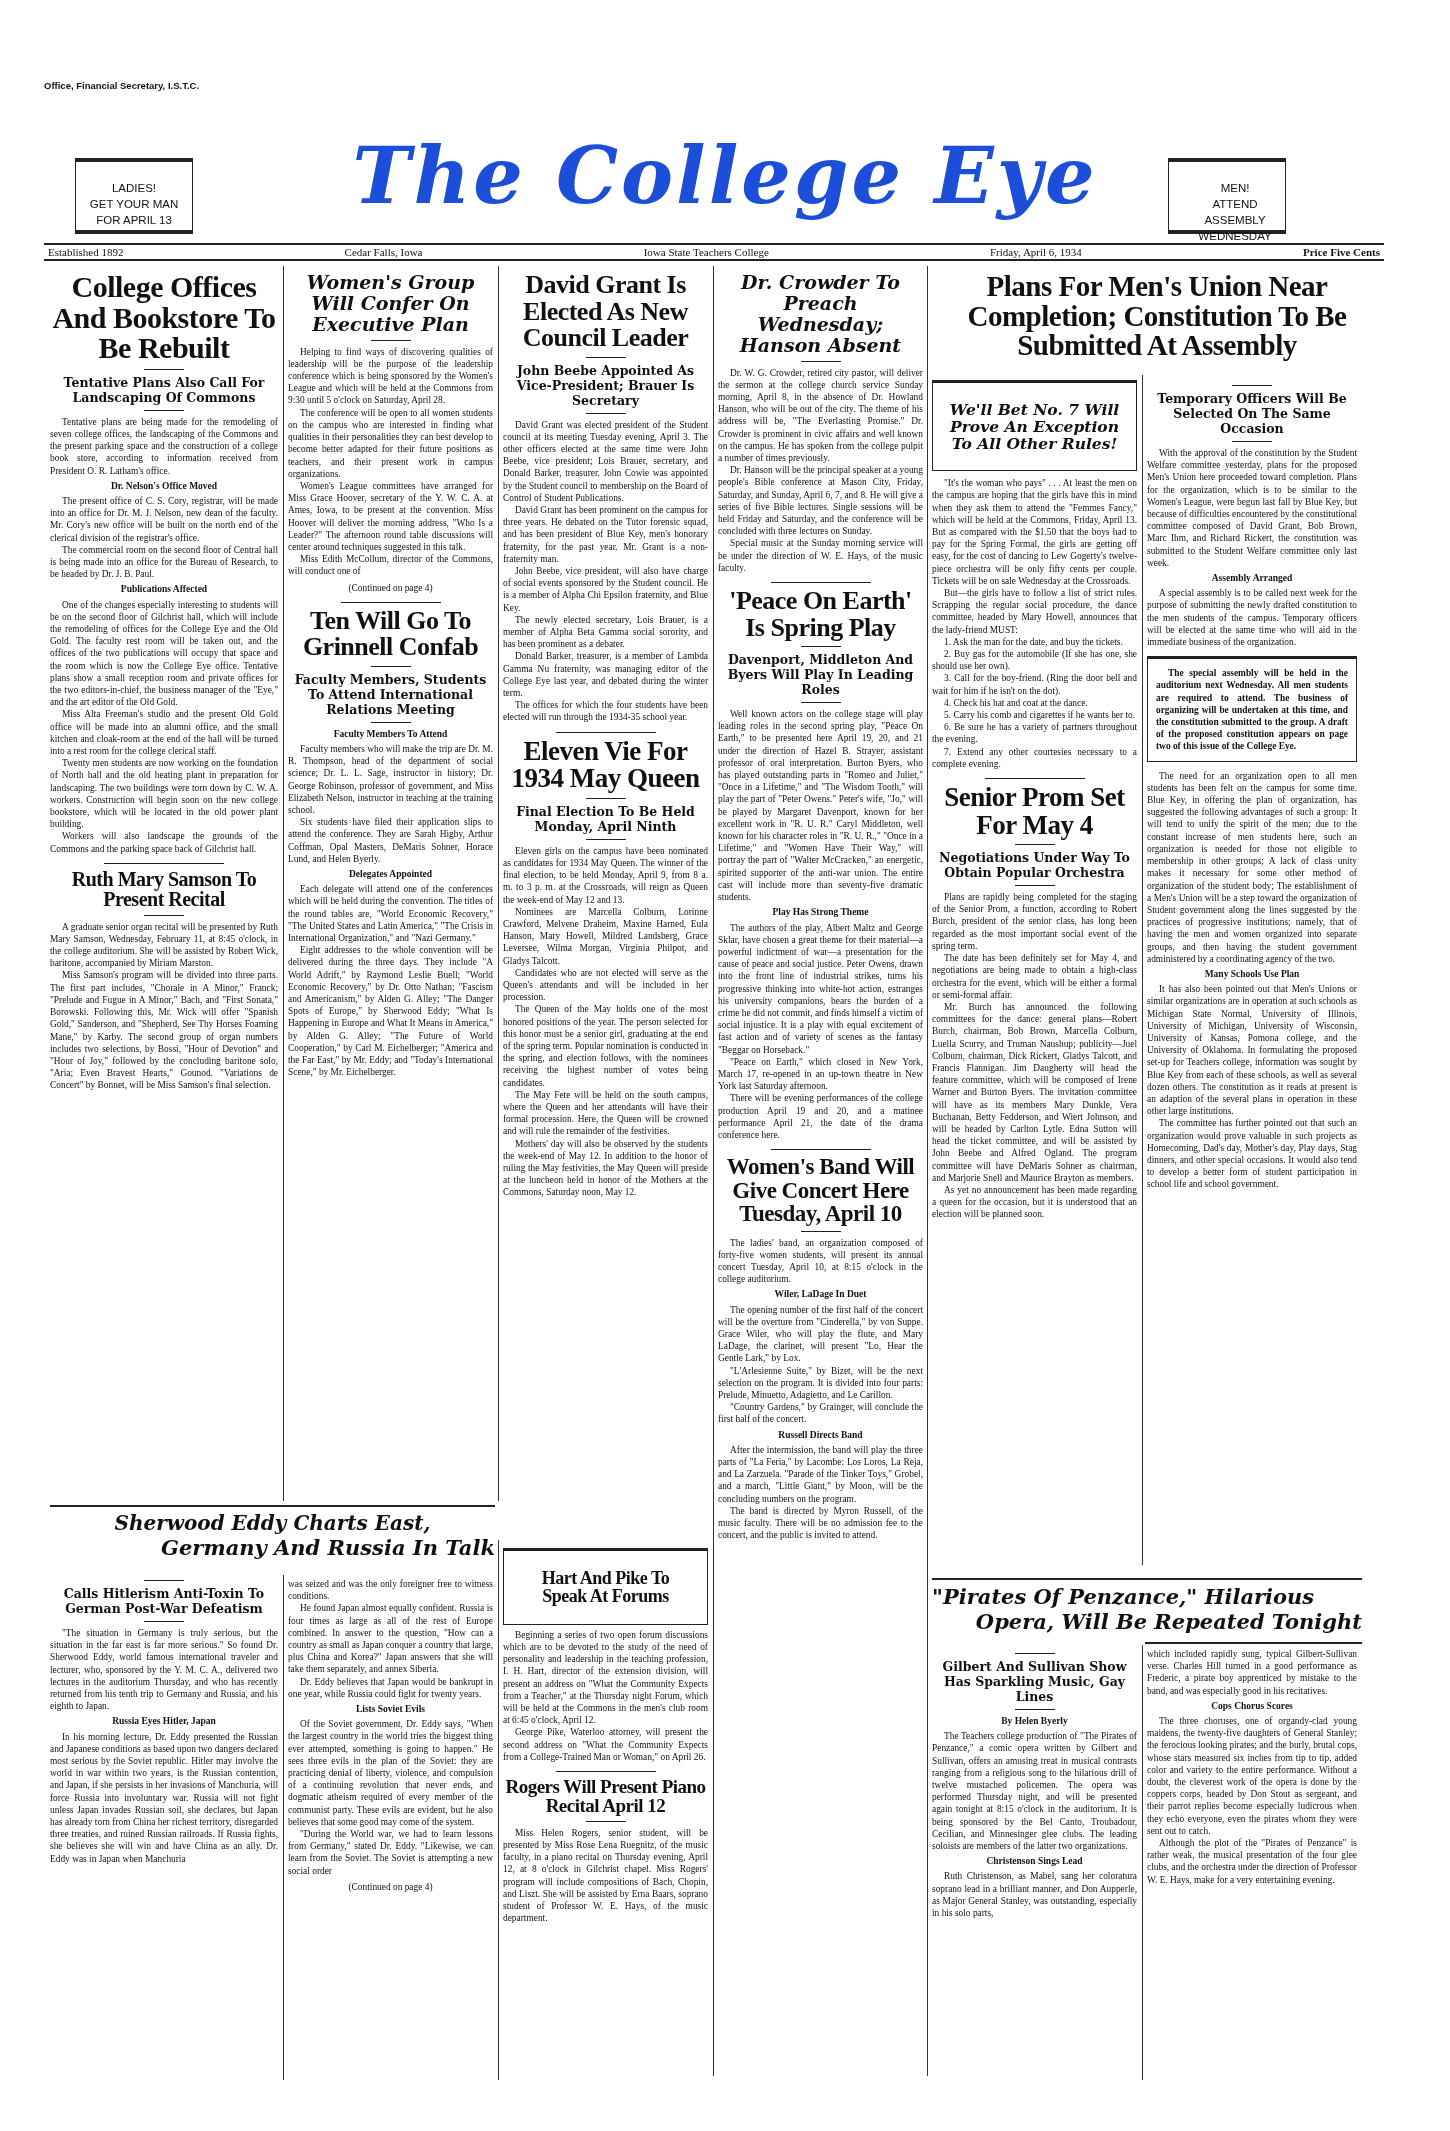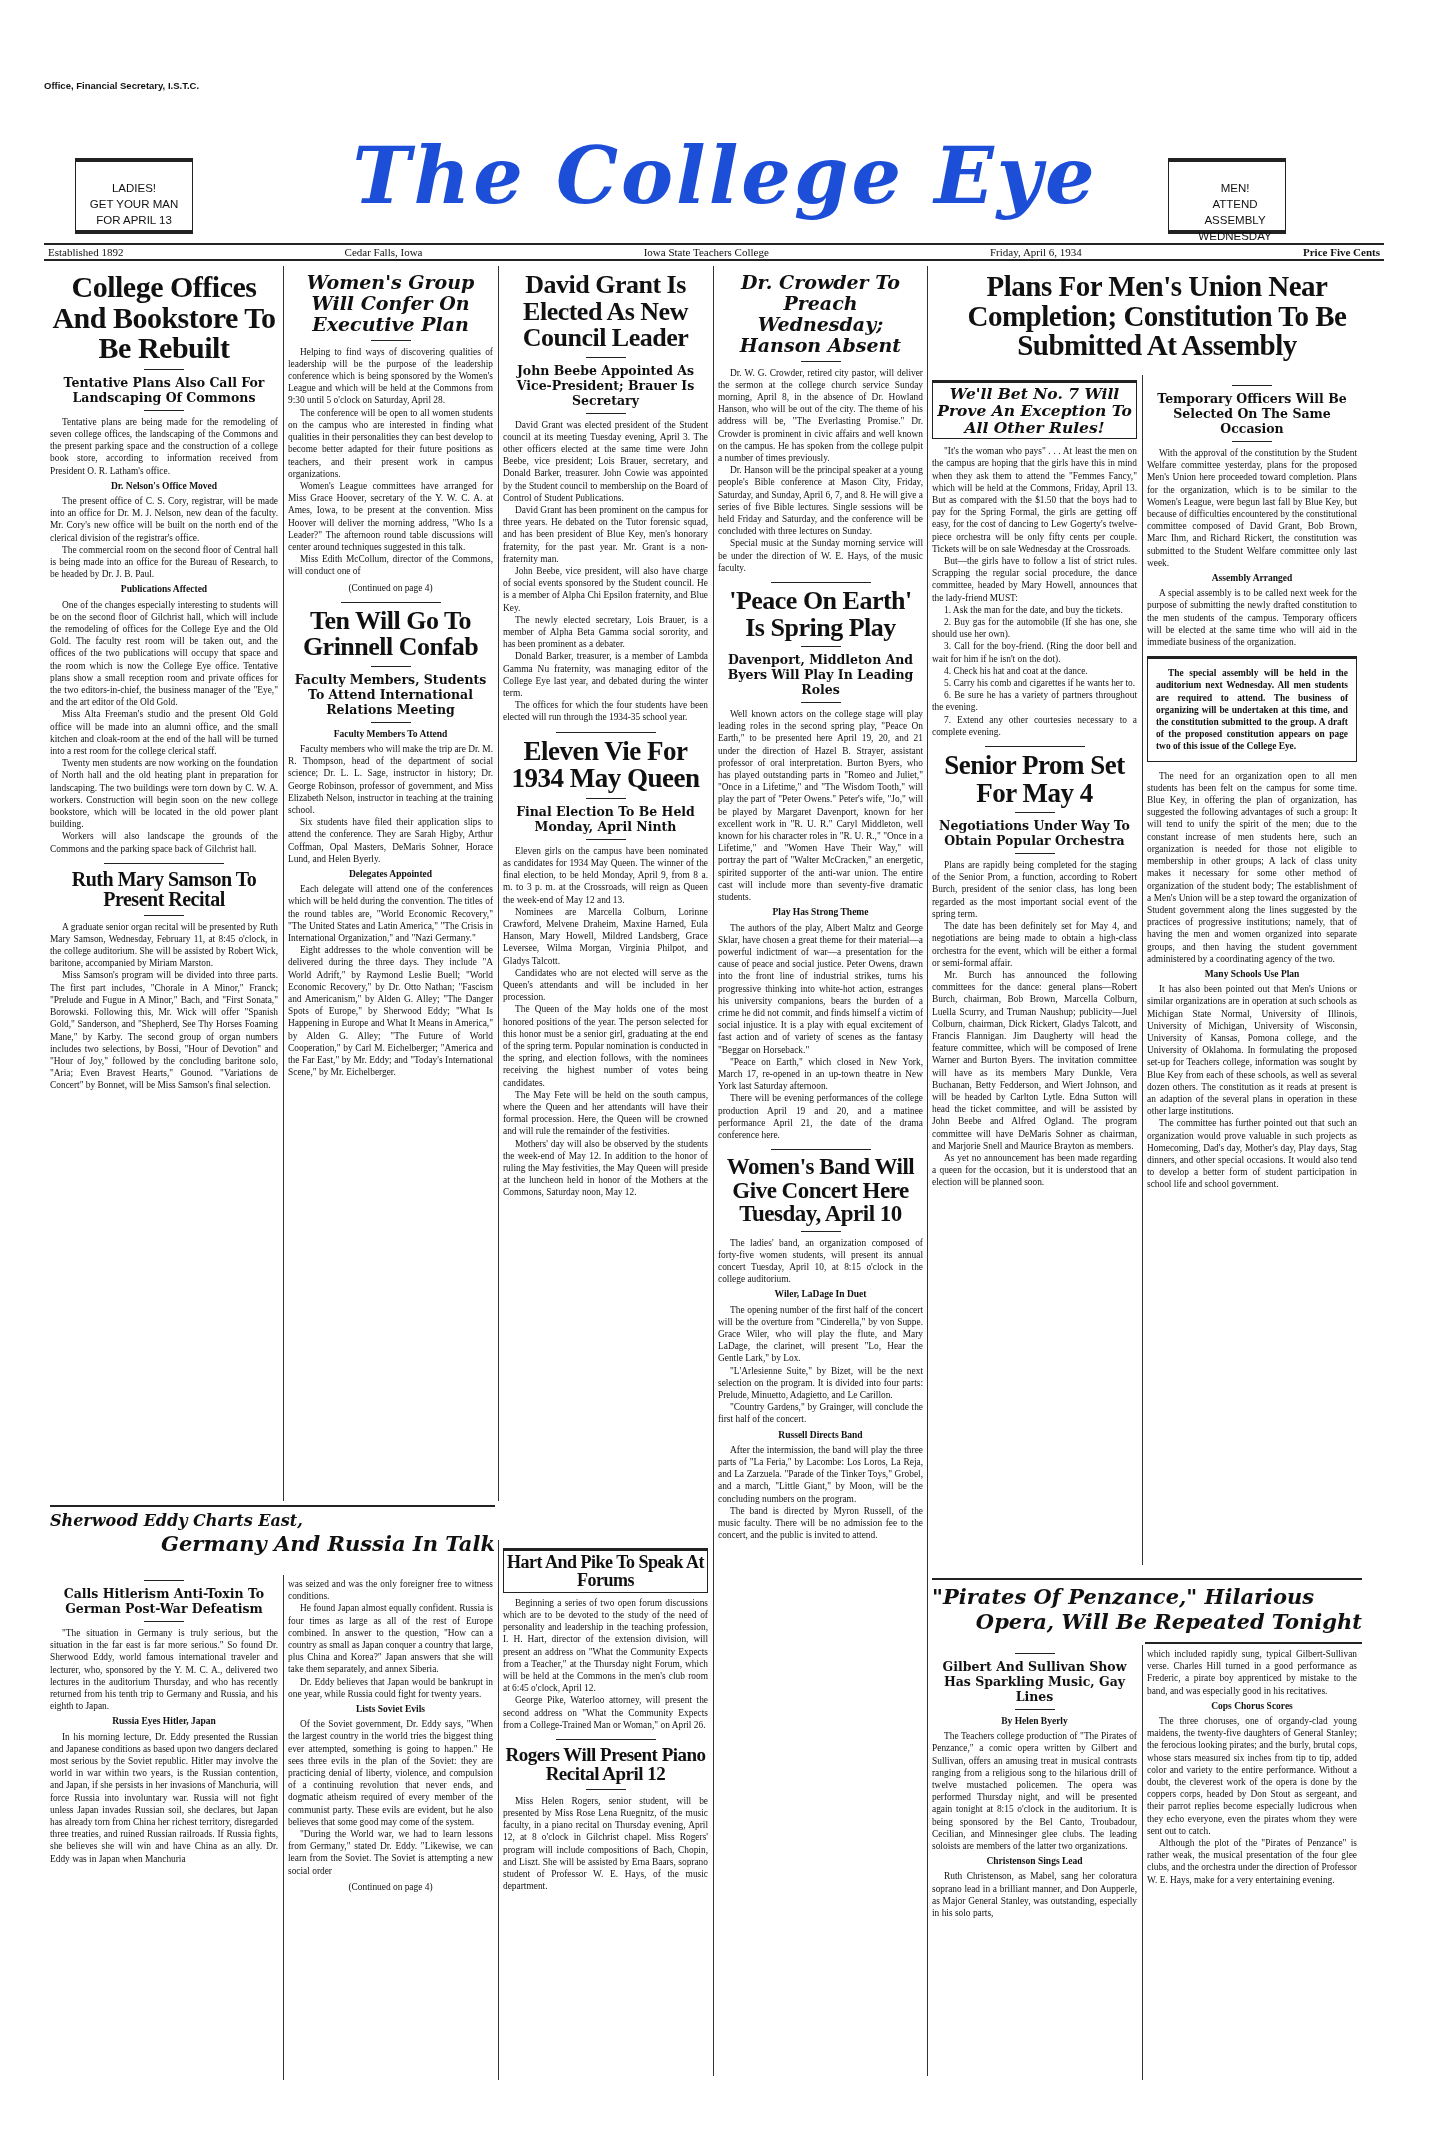--- a/index.html
+++ b/index.html
@@ -11,21 +11,21 @@
   .dateline{left:44px;top:243px;width:1340px;border-top:2.5px solid #222;border-bottom:2.5px solid #222;height:18px;display:flex;justify-content:space-between;align-items:center;font-size:11px;padding:0 4px;box-sizing:border-box;}
   .col{position:absolute;font-size:9.4px;line-height:12.2px;text-align:justify;overflow:hidden;}
   .vr{position:absolute;width:1px;background:#333;}
   .hr{position:absolute;height:2px;background:#222;}
   .h1{font-family:"Liberation Serif",serif;font-weight:bold;text-align:center;line-height:1.02;letter-spacing:-0.5px;margin:2px 0;}
   .h1i{font-family:"DejaVu Serif",serif;font-weight:bold;font-style:italic;text-align:center;line-height:1.1;margin:2px 0;}
   .deck{font-family:"DejaVu Serif",serif;font-weight:bold;text-align:center;font-size:12.5px;line-height:15px;margin:4px 4px;}
   .rule{width:40px;height:1px;background:#222;margin:5px auto;}
   .sub{font-weight:bold;text-align:center;font-size:9.5px;margin:3px 0;}
   p{margin:0;text-indent:12px;}
-  .boxed{border:1.5px solid #222;border-top:3px solid #222;padding:0;}
+  .boxed{border:1.5px solid #222;border-top:3px solid #222;padding:16px;}
   .bold-p p{font-weight:bold;}
 </style>
 </head>
 <body>
 
 <div class="abs stamp">Office, Financial Secretary, I.S.T.C.</div>
 
 <div class="abs earbox" style="left:75px;top:158px;width:118px;height:76px;">
   <div>LADIES!</div>
   <div>GET YOUR MAN</div>
@@ -202,21 +202,21 @@
     <p>The special assembly will be held in the auditorium next Wednesday. All men students are required to attend. The business of organizing will be undertaken at this time, and the constitution submitted to the group. A draft of the proposed constitution appears on page two of this issue of the College Eye.</p>
   </div>
   <p>The need for an organization open to all men students has been felt on the campus for some time. Blue Key, in offering the plan of organization, has suggested the following advantages of such a group: It will tend to unify the spirit of the men; due to the constant increase of men students here, such an organization is needed for those not eligible to membership in other groups; A lack of class unity makes it necessary for some other method of organization of the student body; The establishment of a Men's Union will be a step toward the organization of Student government along the lines suggested by the practices of progressive institutions; namely, that of having the men and women organized into separate groups, and then having the student government administered by a coordinating agency of the two.</p>
   <div class="sub">Many Schools Use Plan</div>
   <p>It has also been pointed out that Men's Unions or similar organizations are in operation at such schools as Michigan State Normal, University of Illinois, University of Michigan, University of Wisconsin, University of Kansas, Pomona college, and the University of Oklahoma. In formulating the proposed set-up for Teachers college, information was sought by Blue Key from each of these schools, as well as several dozen others. The constitution as it reads at present is an adaption of the several plans in operation in these other large institutions.</p>
   <p>The committee has further pointed out that such an organization would prove valuable in such projects as Homecoming, Dad's day, Mother's day, Play days, Stag dinners, and other special occasions. It would also tend to develop a better form of student participation in school life and school government.</p>
 </div>
 
 <div class="hr" style="left:50px;top:1505px;width:445px;"></div>
 <div class="abs" style="left:50px;top:1510px;width:445px;">
-  <div class="h1i" style="font-size:16px;text-align:left;">Sherwood Eddy Charts East,</div>
+  <div class="h1i" style="font-size:20px;text-align:center;">Sherwood Eddy Charts East,</div>
   <div class="h1i" style="font-size:21px;text-align:right;">Germany And Russia In Talk</div>
 </div>
 <div class="col" style="left:50px;top:1575px;width:228px;height:500px;">
   <div class="rule"></div>
   <div class="deck">Calls Hitlerism Anti-Toxin To German Post-War Defeatism</div>
   <div class="rule"></div>
   <p>"The situation in Germany is truly serious, but the situation in the far east is far more serious." So found Dr. Sherwood Eddy, world famous international traveler and lecturer, who, sponsored by the Y. M. C. A., delivered two lectures in the auditorium Thursday, and who has recently returned from his tenth trip to Germany and Russia, and his eighth to Japan.</p>
   <div class="sub">Russia Eyes Hitler, Japan</div>
   <p>In his morning lecture, Dr. Eddy presented the Russian and Japanese conditions as based upon two dangers declared most serious by the Soviet republic. Hitler may involve the world in war within two years, is the Russian contention, and Japan, if she persists in her invasions of Manchuria, will force Russia into involuntary war. Russia will not fight unless Japan invades Russian soil, she declares, but Japan has already torn from China her richest territory, disregarded three treaties, and ruined Russian railroads. If Russia fights, she believes she will win and have China as an ally. Dr. Eddy was in Japan when Manchuria</p>
 </div>

